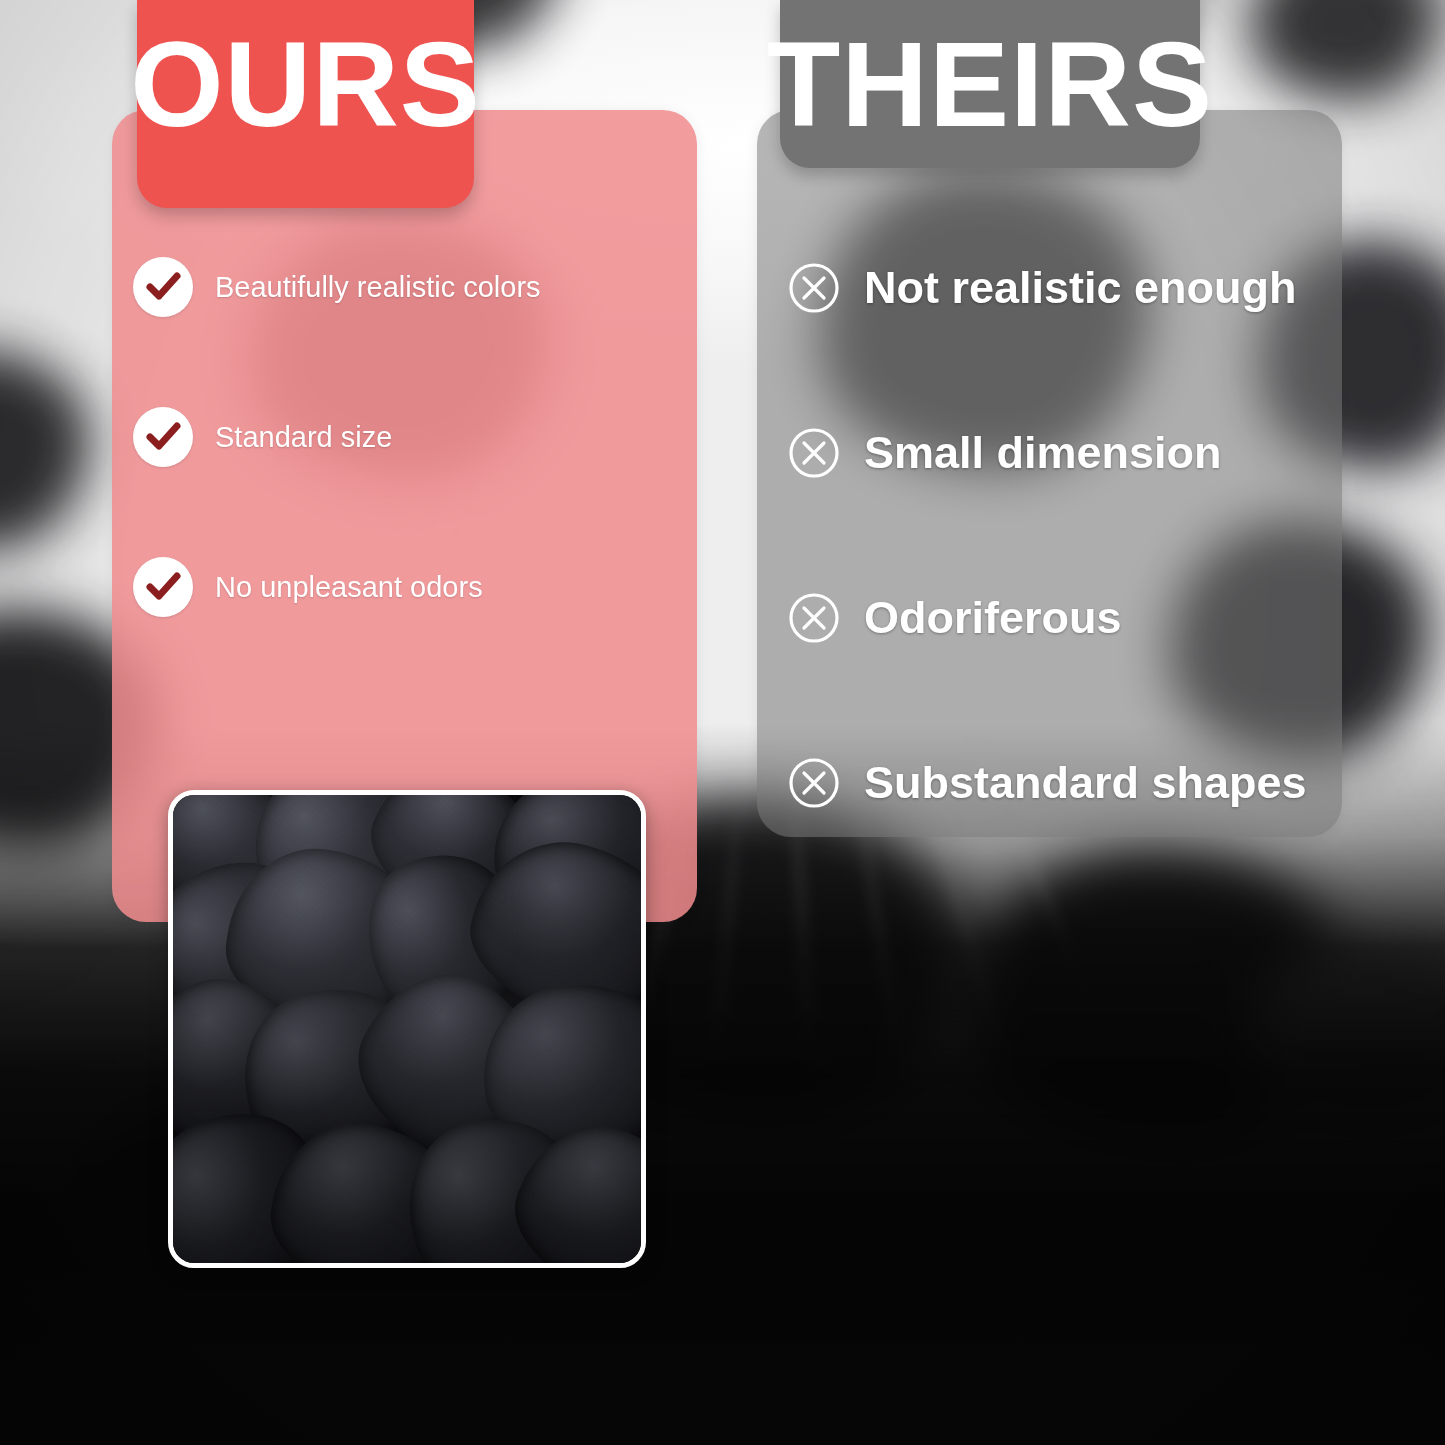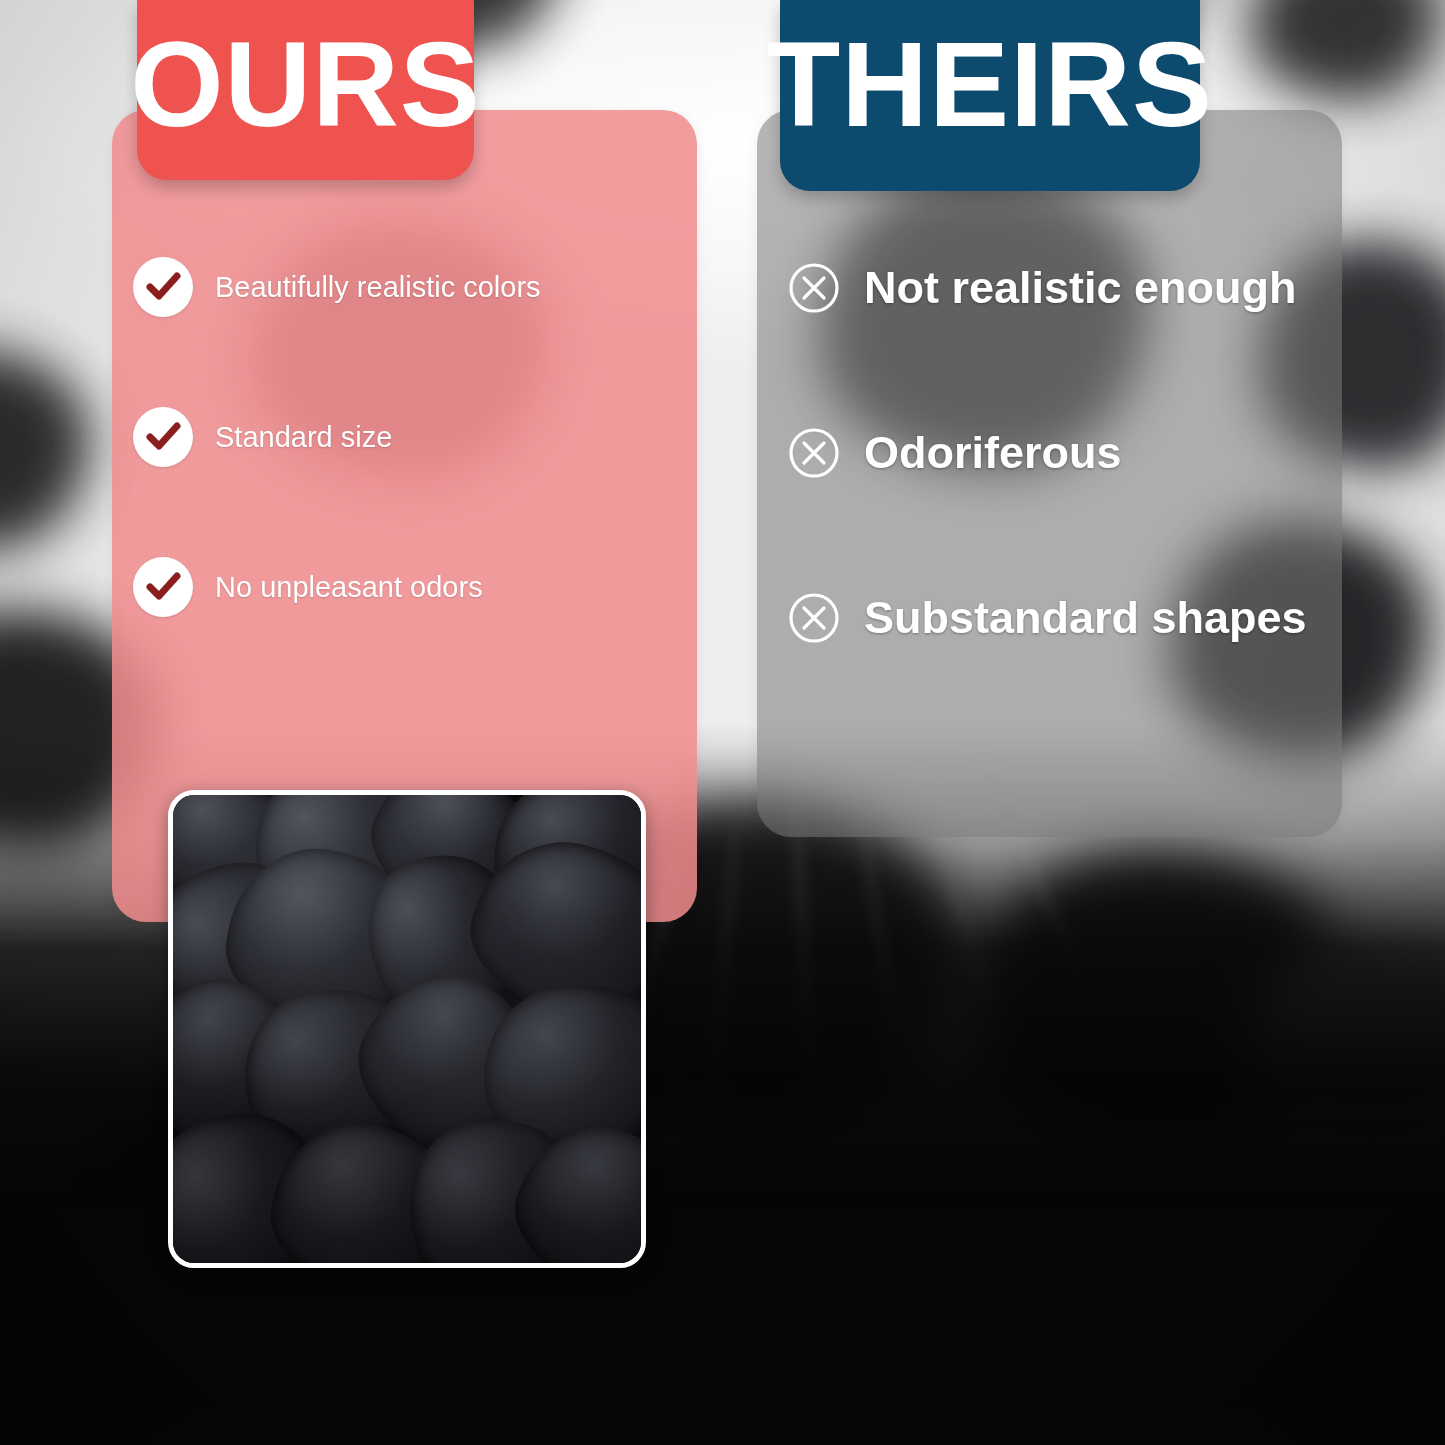--- a/index.html
+++ b/index.html
@@ -72,27 +72,27 @@
     z-index:4;
     box-shadow:0 8px 16px rgba(0,0,0,.22);
   }
   .badge span {
     font-weight:bold;
     letter-spacing:1px;
     line-height:1;
     display:block;
   }
   #badge-ours {
-    left:137px; width:337px; height:180px;
+    left:137px; width:337px; height:208px;
     background:#ee5350;
   }
   #badge-ours span { font-size:120px; padding-top:24px; }
   #badge-theirs {
-    left:780px; width:420px; height:191px;
-    background:#0c4a6e;
+    left:780px; width:420px; height:168px;
+    background:#737373;
   }
   #badge-theirs span { font-size:120px; padding-top:24px; }
 
   
   .list { position:absolute; z-index:3; }
   #list-ours   { left:133px; top:212px; width:560px; }
   #list-theirs { left:786px; top:205px; width:560px; }
 
   .row {
     display:flex;
@@ -245,20 +245,29 @@
   <div class="row">
     <span class="ico-x">
       <svg viewBox="0 0 56 56">
         <circle cx="28" cy="28" r="23" fill="none" stroke="#ffffff" stroke-width="3.2"></circle>
         <path d="M18 18 L38 38 M38 18 L18 38" stroke="#ffffff" stroke-width="3.2" stroke-linecap="round"></path>
       </svg>
     </span>
     <span class="label">Not realistic enough</span>
   </div>
 
+  <div class="row">
+    <span class="ico-x">
+      <svg viewBox="0 0 56 56">
+        <circle cx="28" cy="28" r="23" fill="none" stroke="#ffffff" stroke-width="3.2"></circle>
+        <path d="M18 18 L38 38 M38 18 L18 38" stroke="#ffffff" stroke-width="3.2" stroke-linecap="round"></path>
+      </svg>
+    </span>
+    <span class="label">Small dimension</span>
+  </div>
 
   <div class="row">
     <span class="ico-x">
       <svg viewBox="0 0 56 56">
         <circle cx="28" cy="28" r="23" fill="none" stroke="#ffffff" stroke-width="3.2"></circle>
         <path d="M18 18 L38 38 M38 18 L18 38" stroke="#ffffff" stroke-width="3.2" stroke-linecap="round"></path>
       </svg>
     </span>
     <span class="label">Odoriferous</span>
   </div>

